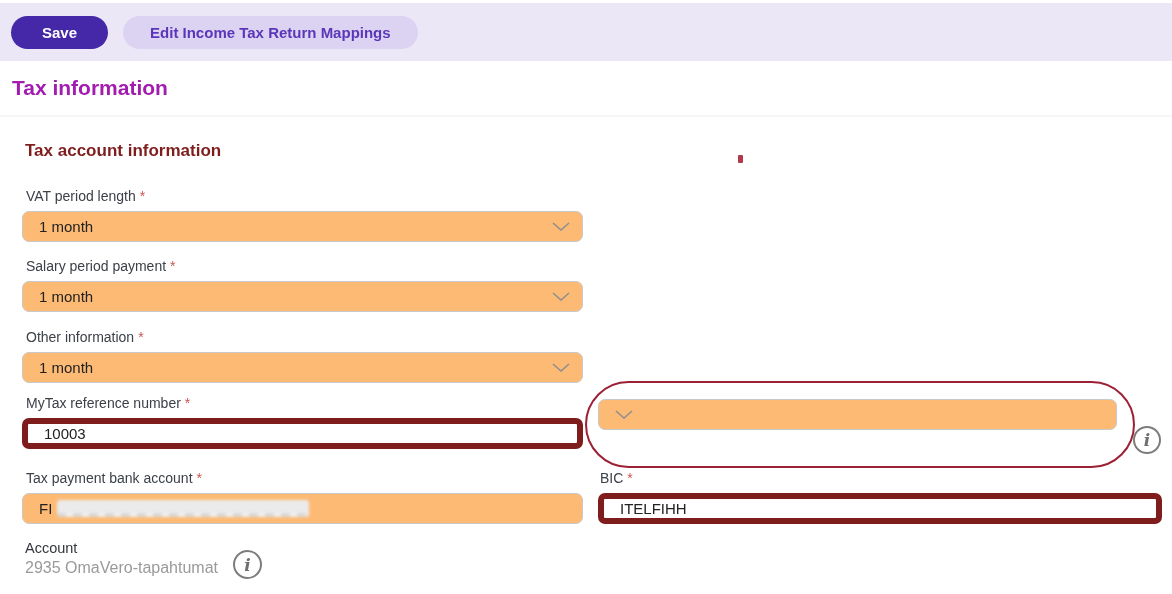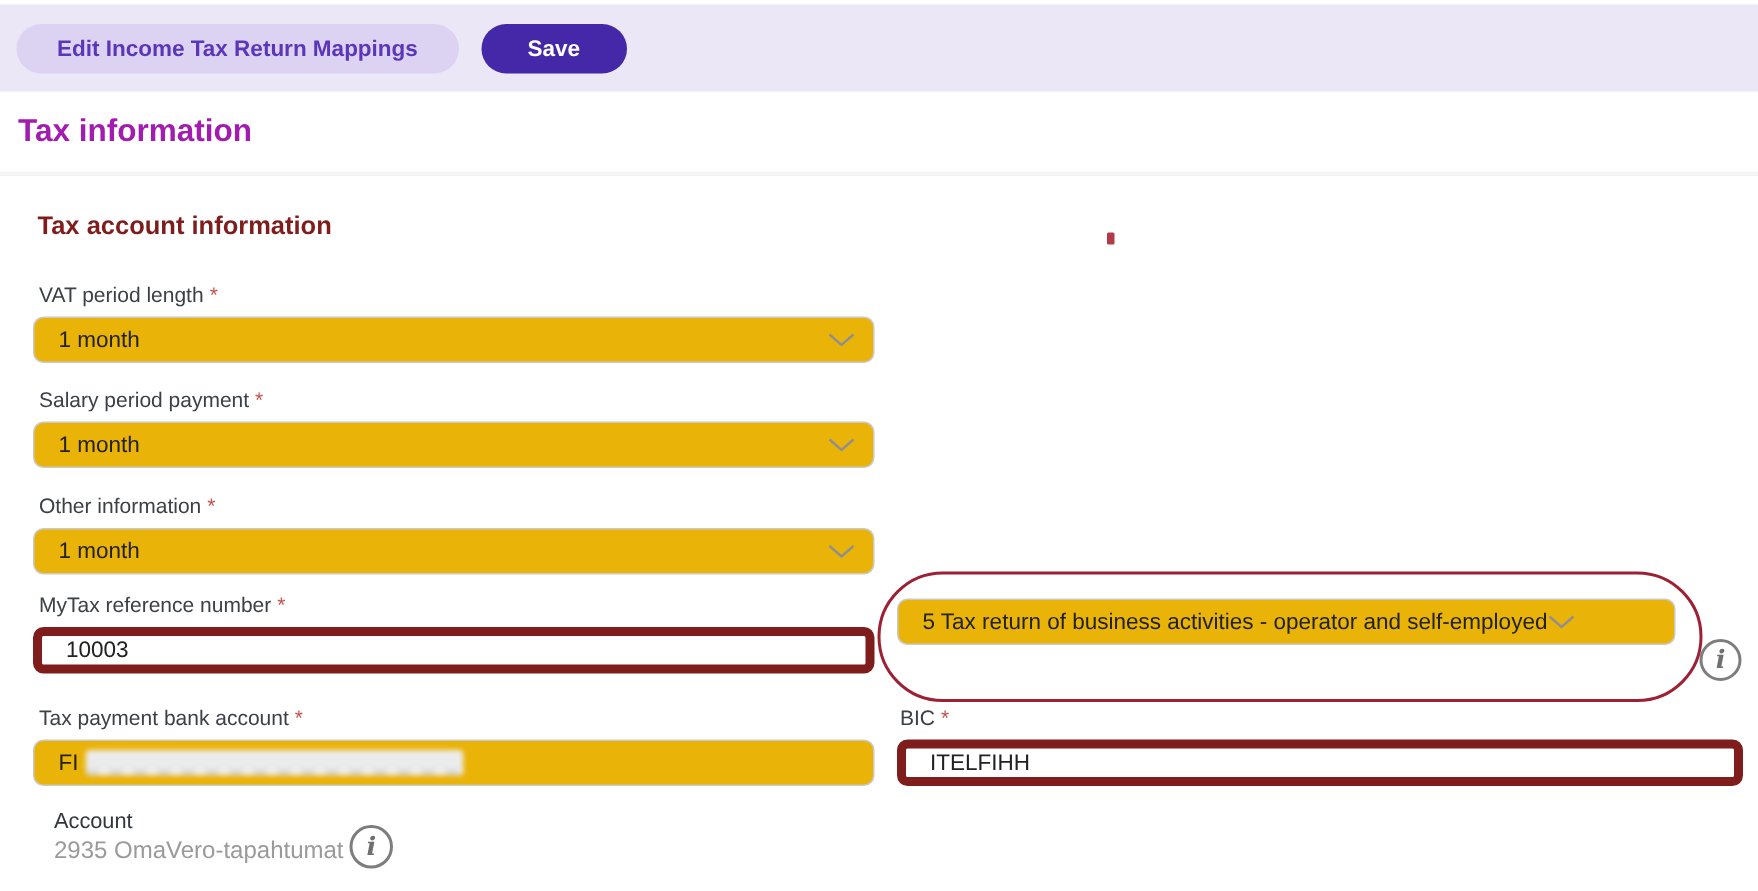--- a/index.html
+++ b/index.html
@@ -42,21 +42,21 @@
   }
   
   .field { position:absolute; }
   .flabel {
     font-size:14px; color:#3c4047; margin-left:4px; margin-bottom:7px;
     white-space:nowrap;
   }
   .req { color:#c9544f; margin-left:4px; }
   .control {
     height:31px; border:1px solid #c9c9c9; border-radius:7px;
-    background:#eab308;
+    background:#fdba74;
     display:flex; align-items:center;
     padding:0 12px 0 16px;
     font-size:15px; color:#222222;
   }
   .control .val { flex:1 1 auto; white-space:nowrap; overflow:hidden; }
   .select { cursor:pointer; }
   .select .val { flex:0 1 auto; }
   .select .spacer { flex:1 1 auto; }
   .chevron { display:inline-flex; align-items:center; }
   input.text-input {
@@ -98,22 +98,22 @@
     pointer-events:none;
   }
   
   .col-left  { left:22px;  width:561px; }
   .col-right { left:598px; }
 </style>
 </head>
 <body>
 
 <div class="topbar">
+  <button class="btn btn-primary">Save</button>
   <button class="btn btn-secondary">Edit Income Tax Return Mappings</button>
-  <button class="btn btn-primary">Save</button>
 </div>
 
 <div class="page-title">Tax information</div>
 <div class="header-divider"></div>
 
 <div class="section-title">Tax account information</div>
 
 <div class="field col-left" style="top:188px">
   <div class="flabel">
     <span>VAT period length</span><span class="req">*</span>
@@ -161,21 +161,20 @@
 
 <div class="field col-left" style="top:395px">
   <div class="flabel">
     <span>MyTax reference number</span><span class="req">*</span>
   </div>
   <input class="text-input" type="text" value="10003" style="">
 </div>
 
 <div class="field col-right" style="top:399px; width:519px">
   <div class="control select">
-    <span class="val">5 Tax return of business activities - operator and self-employed</span>
     <span class="chevron">
       <svg width="18" height="9" viewBox="0 0 18 9">
           <polyline points="1,1 9,8 17,1" fill="none" stroke="#8f8f8f" stroke-width="1.6"></polyline>
         </svg>
     </span>
   </div>
 </div>
 <div class="info-icon info-income">i</div>
 
 <div class="field col-left" style="top:470px">
@@ -188,20 +187,20 @@
   </div>
 </div>
 
 <div class="field col-right" style="top:470px; width:564px">
   <div class="flabel" style="margin-left:2px">
     <span>BIC</span><span class="req">*</span>
   </div>
   <input class="text-input" type="text" value="ITELFIHH" style="">
 </div>
 
-<div class="field" style="left:36px; top:540px">
+<div class="field" style="left:25px; top:540px">
   <div class="account-label">Account</div>
   <div class="account-value">2935 OmaVero-tapahtumat</div>
 </div>
 <div class="info-icon info-account">i</div>
 
 <div class="annotation-circle"></div>
 <div class="annotation-mark"></div>
 
 </body></html>

